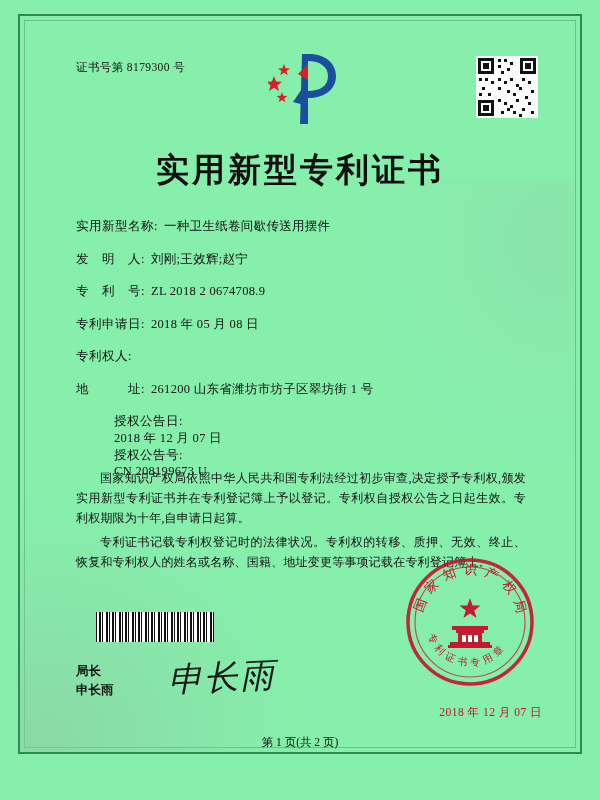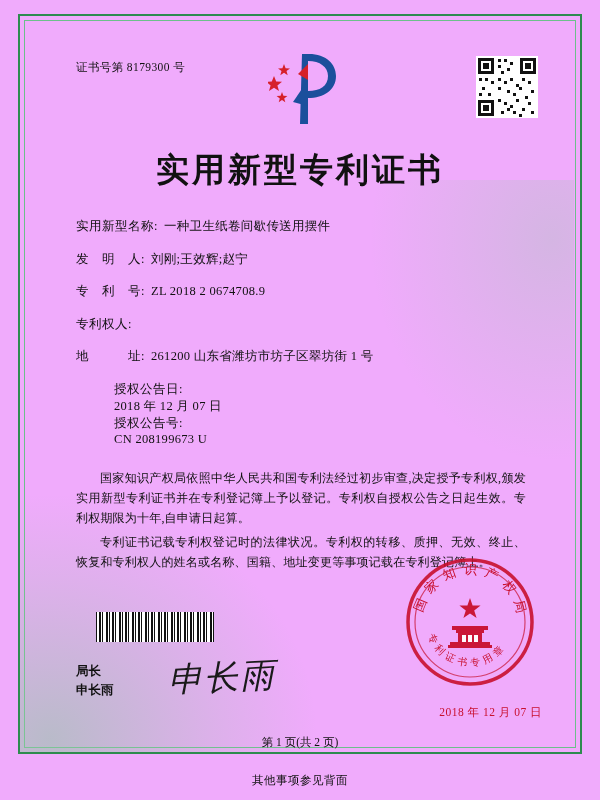--- a/index.html
+++ b/index.html
@@ -11,21 +11,21 @@
     width: 600px;
     height: 800px;
     font-family: "Liberation Serif", "DejaVu Serif", serif;
     color: #111;
     overflow: hidden;
   }
   .page {
     position: relative;
     width: 600px;
     height: 800px;
-    background: #f0abfc;
+    background: #86efac;
     box-sizing: border-box;
   }
   
   .frame-outer {
     position: absolute;
     left: 18px; top: 14px; right: 18px; bottom: 46px;
     border: 2px solid #2e8b4f;
     box-sizing: border-box;
   }
   .frame-inner {
@@ -275,20 +275,24 @@
     </div>
     <div class="row">
       <span class="lab">发　明　人:</span>
       <span class="val">刘刚;王效辉;赵宁</span>
     </div>
     <div class="row">
       <span class="lab">专　利　号:</span>
       <span class="val">ZL 2018 2 0674708.9</span>
     </div>
     <div class="row">
+      <span class="lab">专利申请日:</span>
+      <span class="val">2018 年 05 月 08 日</span>
+    </div>
+    <div class="row">
       <span class="lab">专利权人:</span>
     </div>
     <div class="row">
       <span class="lab">地　　　址:</span>
       <span class="val addr-val">261200 山东省潍坊市坊子区翠坊街 1 号</span>
     </div>
     <div class="row dual">
       <span class="lab">授权公告日:</span>
       <span class="val">2018 年 12 月 07 日</span>
       <span class="lab second">授权公告号:</span>
@@ -331,15 +335,14 @@
       <rect x="58" y="79" width="4" height="7" fill="#fff"></rect>
       <rect x="64" y="79" width="4" height="7" fill="#fff"></rect>
       <rect x="70" y="79" width="4" height="7" fill="#fff"></rect>
       <rect x="46" y="86" width="40" height="3"></rect>
       <rect x="44" y="89" width="44" height="3"></rect>
     </g>
   </svg>
   <div class="seal-date">2018 年 12 月 07 日</div>
 
   <div class="page-num">第 1 页(共 2 页)</div>
-  <div class="back-note">其他事项参见背面</div>
 
 </div>
 
 </body></html>

